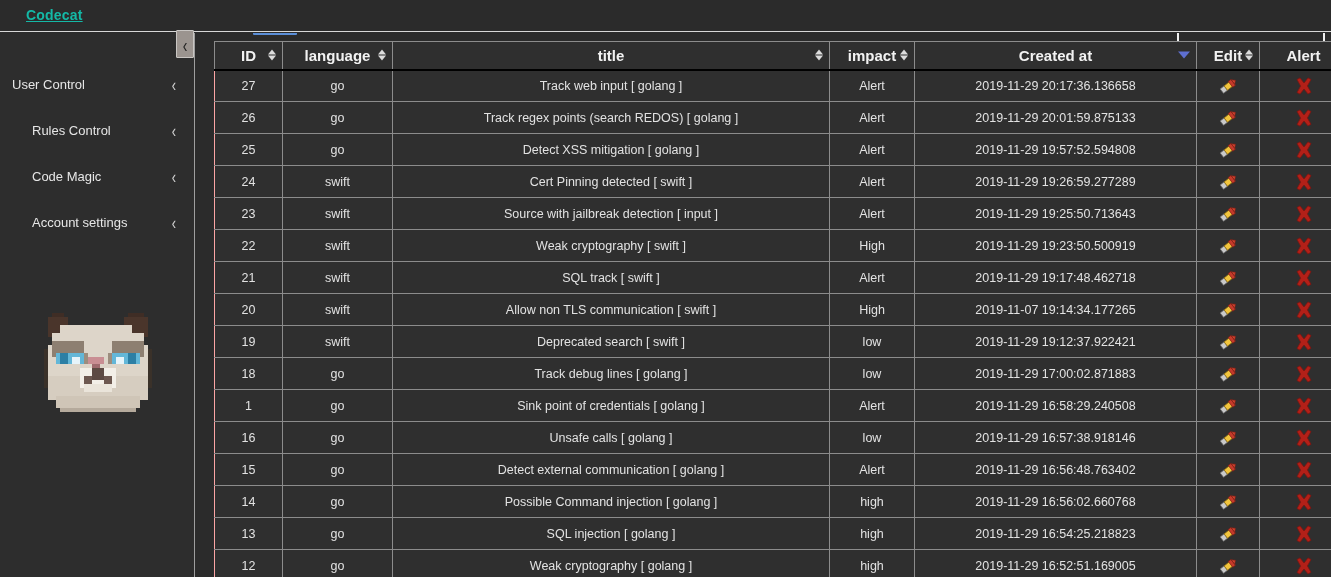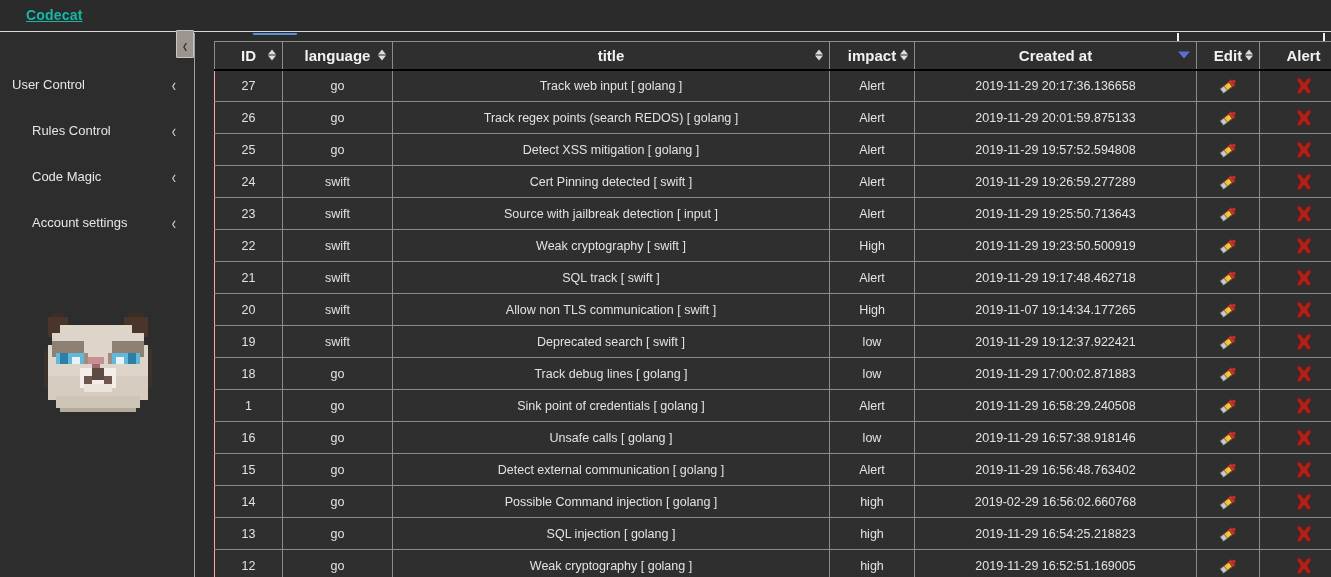--- a/index.html
+++ b/index.html
@@ -657,21 +657,21 @@
                     <path d="M4 3.5l3-1.6L11 7l4-5.1 3 1.6-3.6 6.4 3.6 6.4-3 1.6L11 13l-4 5.1-3-1.6 3.6-6.4z" fill="#b32018" stroke="#7d1510" stroke-width=".8" stroke-linejoin="round"></path>
                   </svg>
                 </div>
               </td>
             </tr>
             <tr>
               <td>14</td>
               <td>go</td>
               <td>Possible Command injection [ golang ]</td>
               <td>high</td>
-              <td class="sorted-col">2019-02-29 16:56:02.660768</td>
+              <td class="sorted-col">2019-11-29 16:56:02.660768</td>
               <td>
                 <div class="cell-icon">
                   <svg width="22" height="20" viewBox="0 0 22 20">
                     <g transform="rotate(-38 11 10)">
                       <rect x="3" y="7.5" width="5" height="5.5" fill="#c9c9c9" stroke="#6e6e6e" stroke-width=".7"></rect>
                       <rect x="8" y="7.5" width="8" height="5.5" fill="#f2c53d" stroke="#8a6a10" stroke-width=".7"></rect>
                       <rect x="14" y="6.6" width="3.4" height="7.3" fill="#c53a2b" stroke="#7d2016" stroke-width=".7"></rect>
                       <path d="M17.4 7.2l3 2.8-3 2.8z" fill="#d4432f" stroke="#7d2016" stroke-width=".6"></path>
                     </g>
                   </svg>

